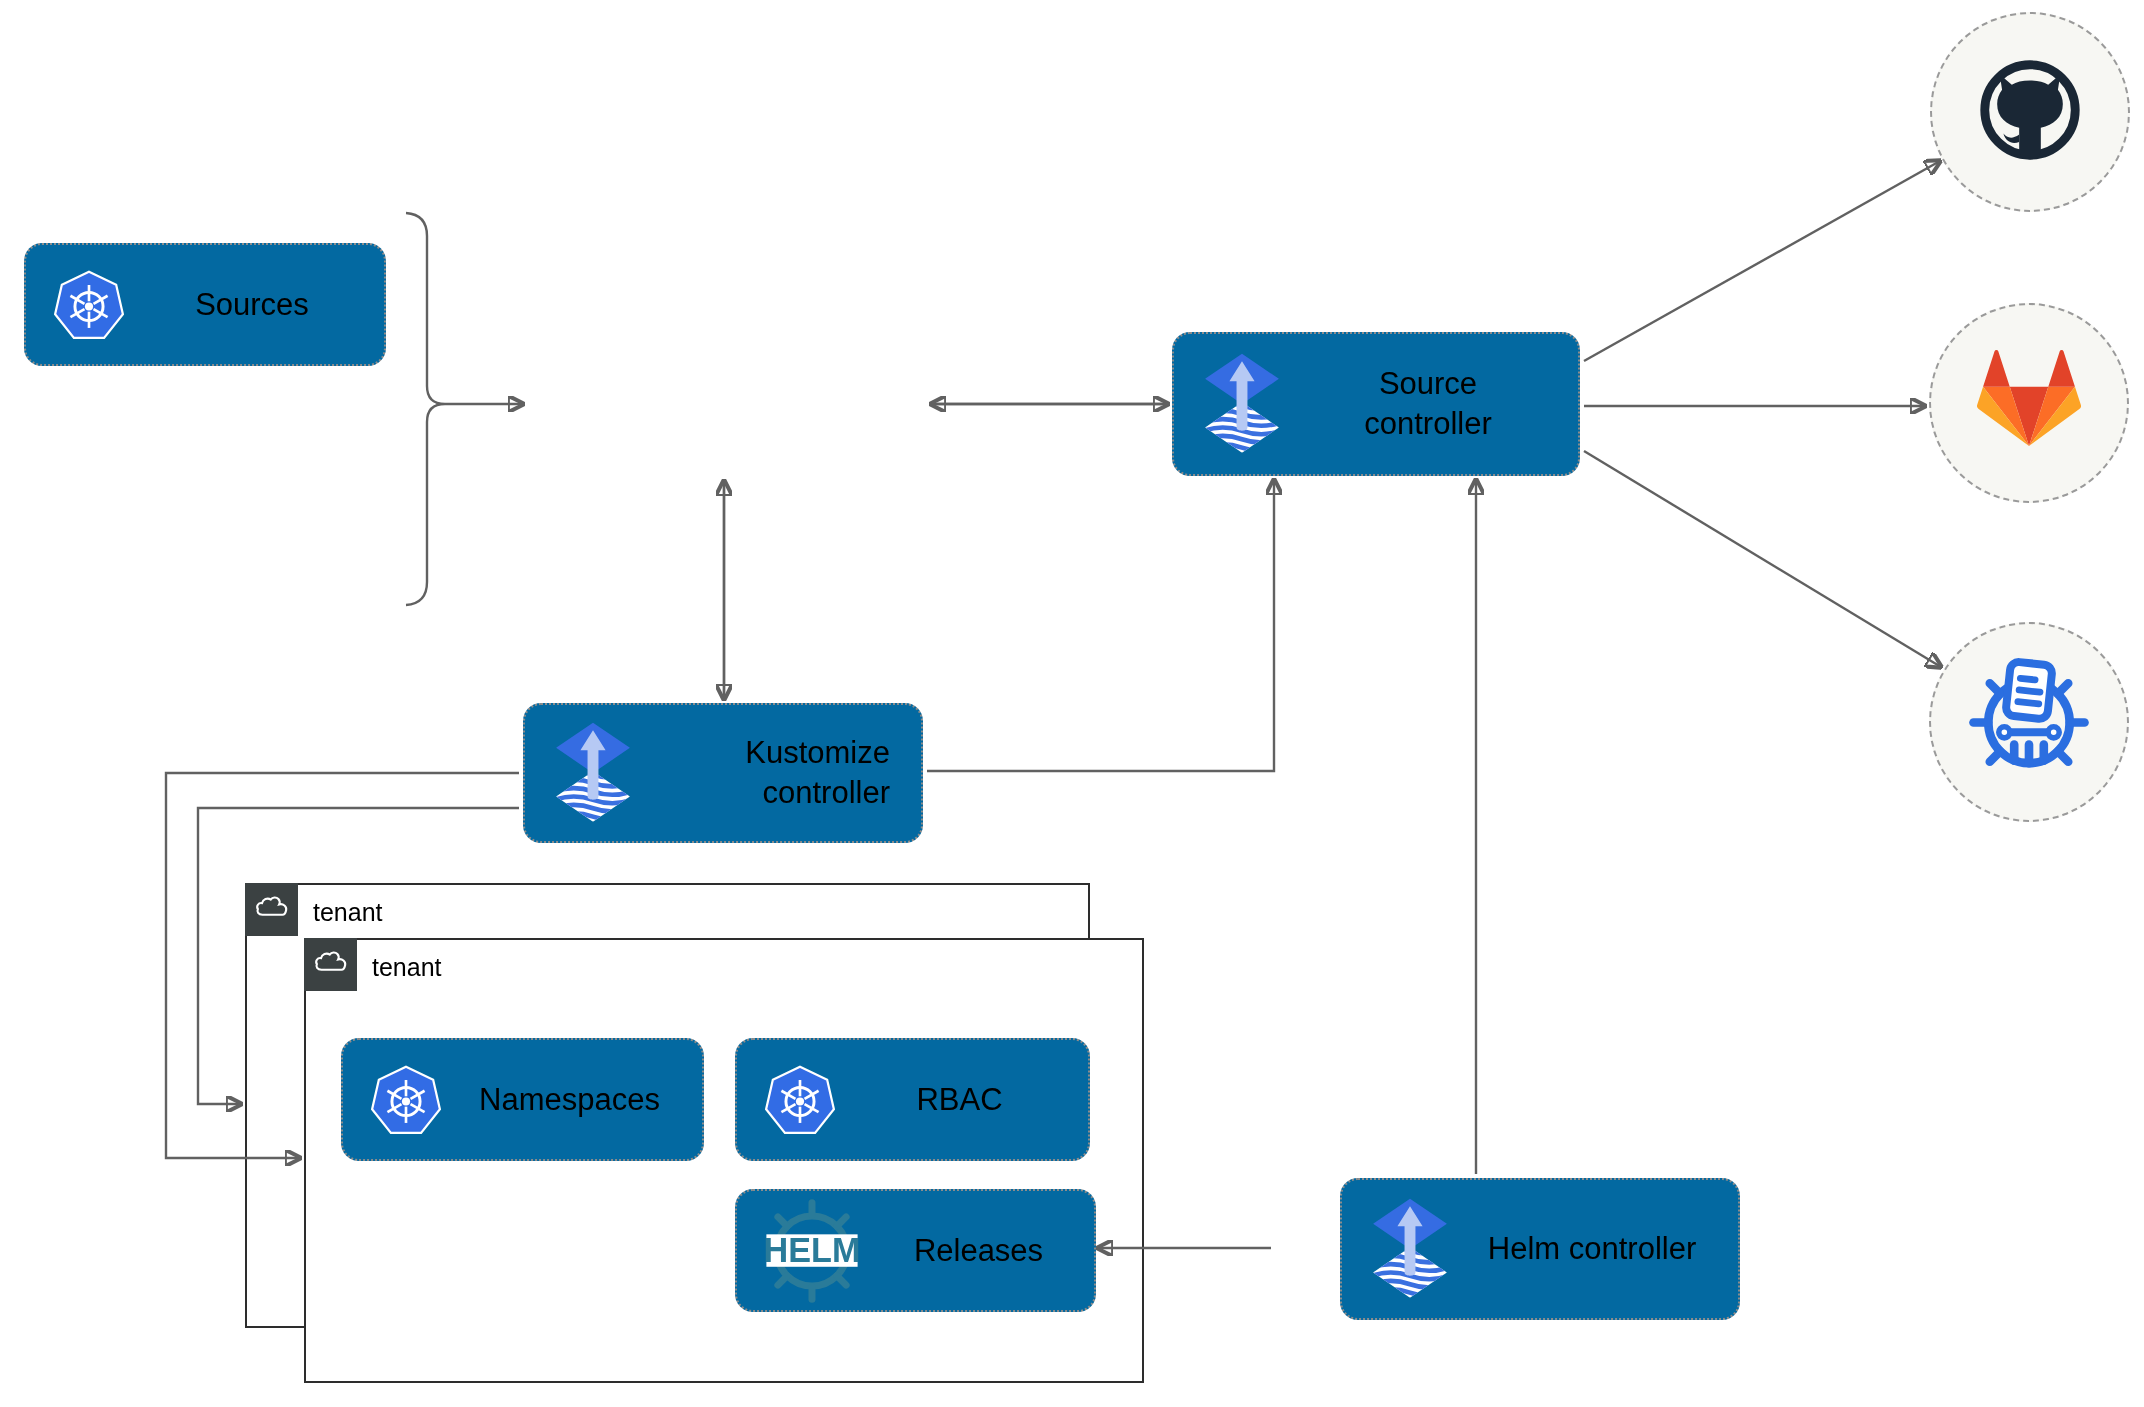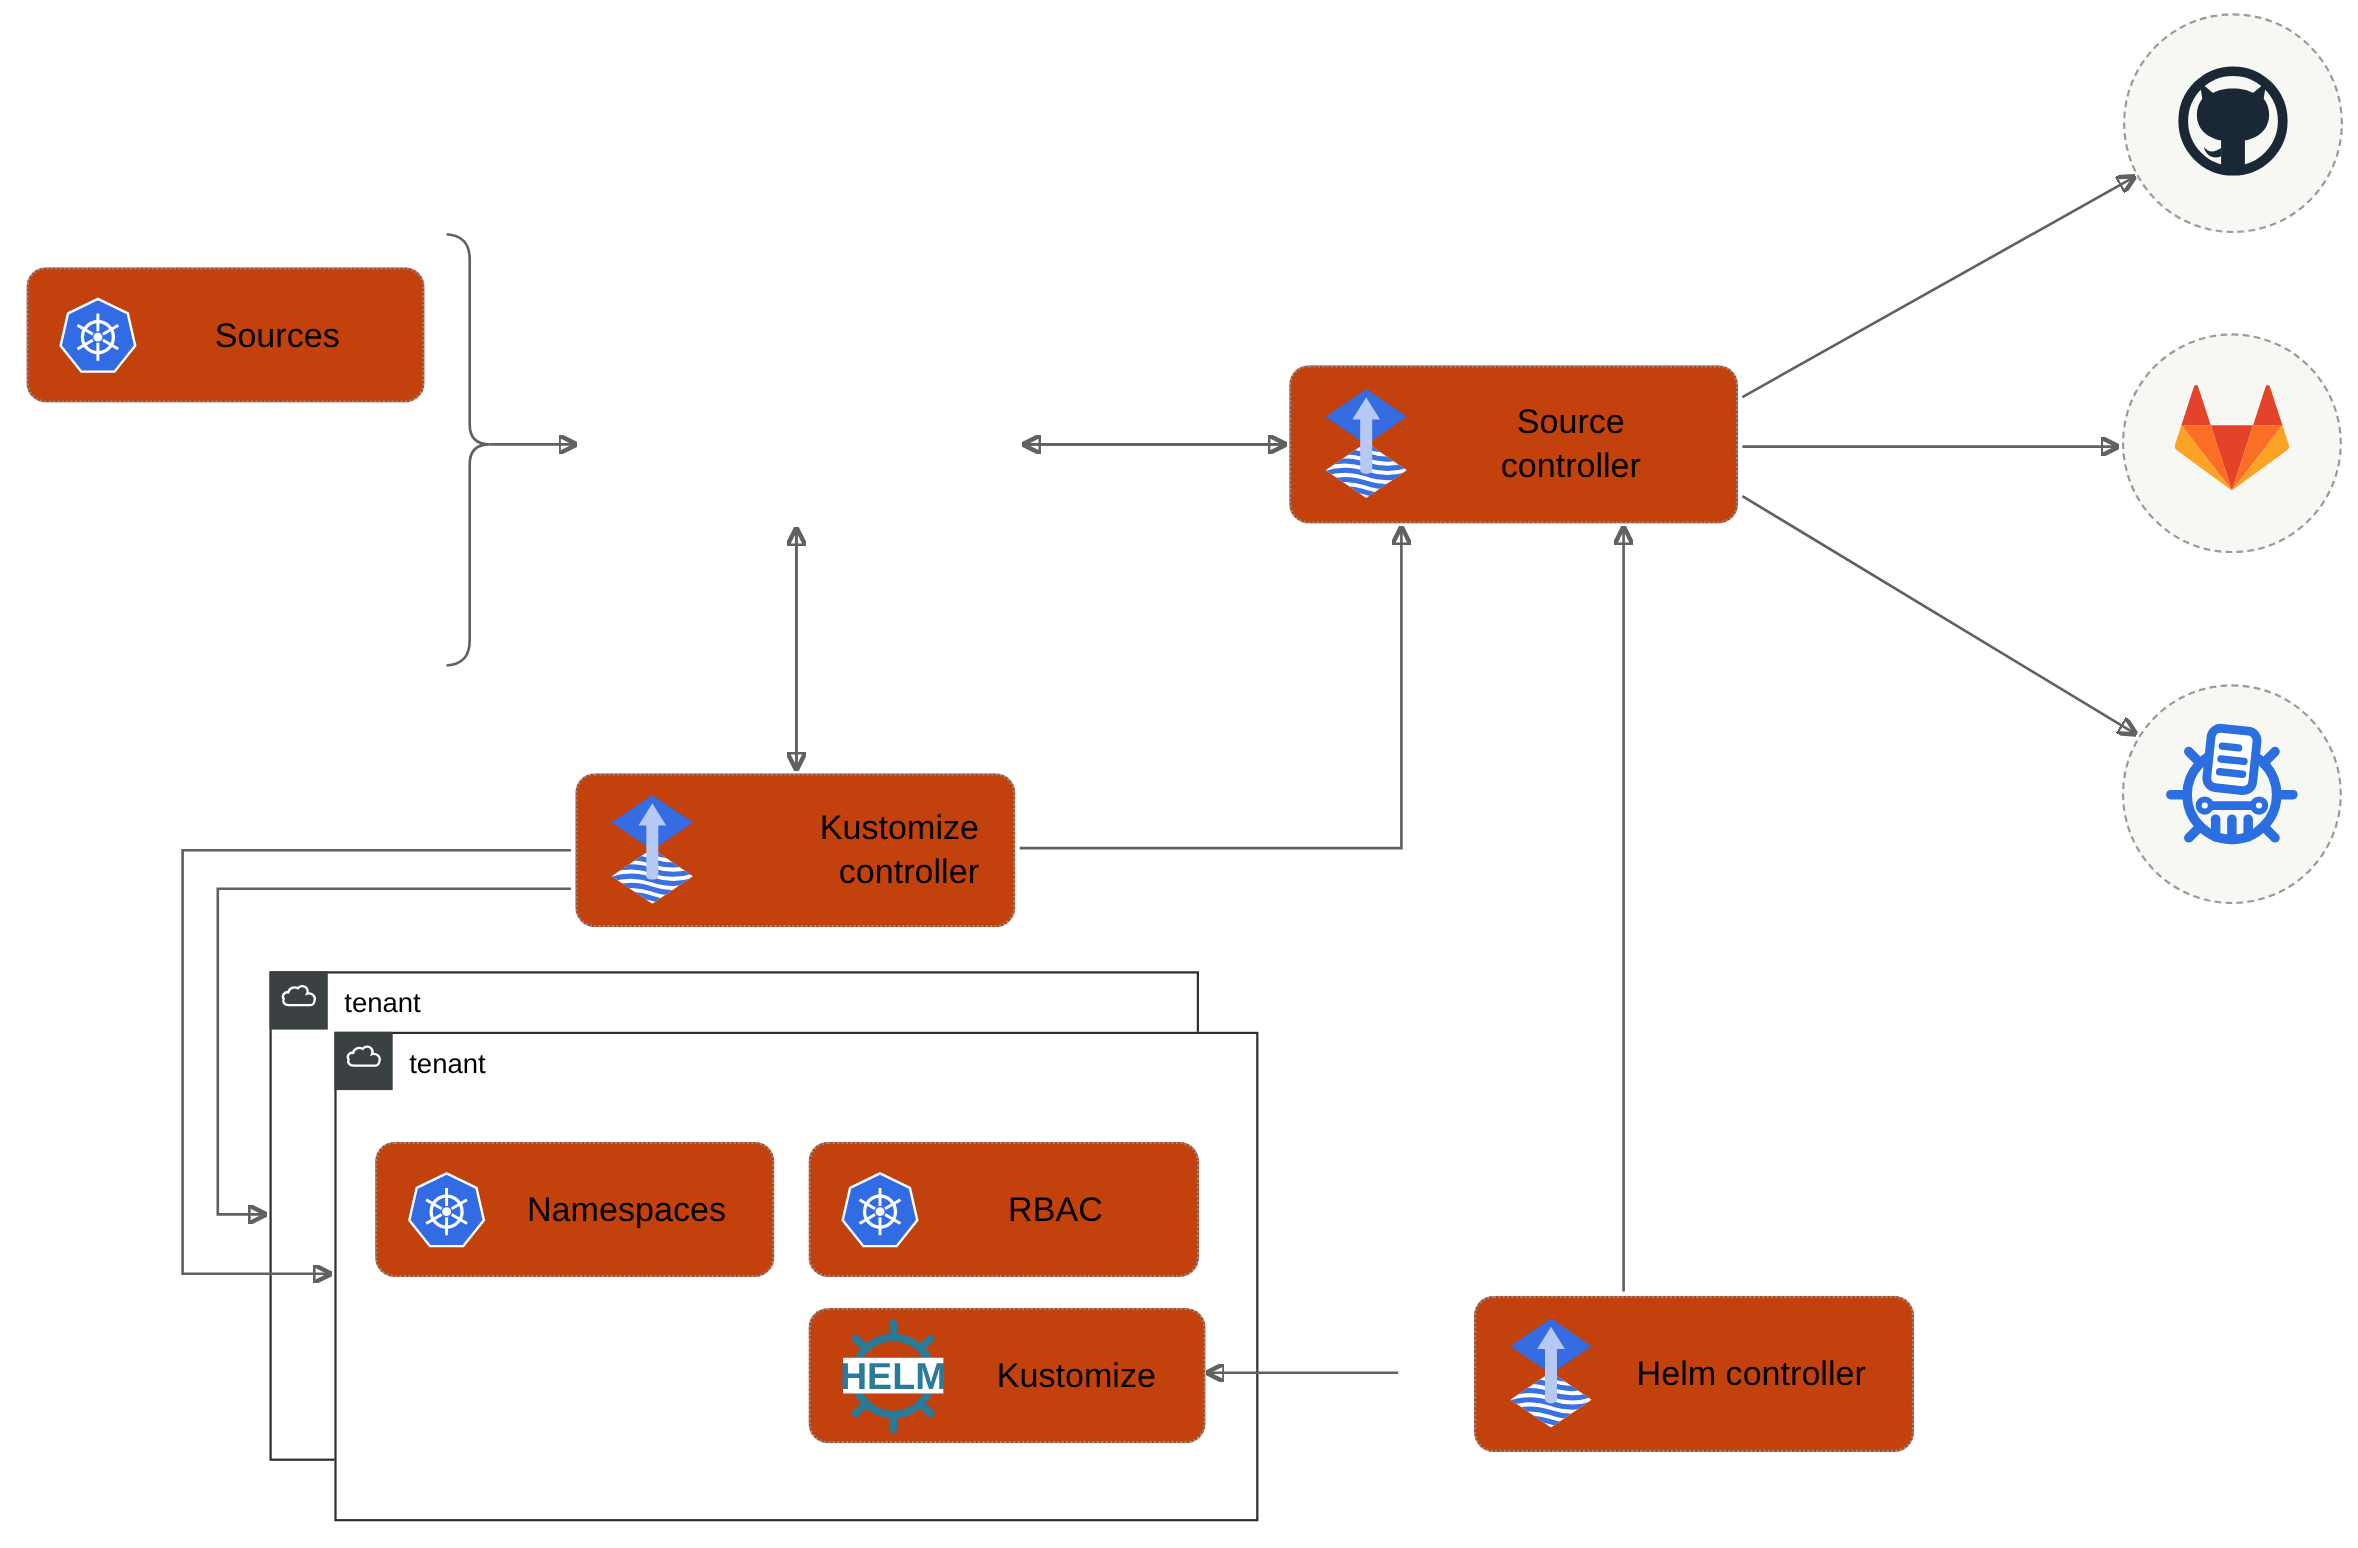--- a/index.html
+++ b/index.html
@@ -1,21 +1,21 @@
 <!DOCTYPE html>
 <html><head>
 <meta charset="utf-8">
 <style>
   html,body { margin:0; padding:0; background:#ffffff; }
   .canvas {
     position:relative; width:2144px; height:1407px; background:#ffffff;
     font-family:"Liberation Sans","DejaVu Sans",sans-serif; overflow:hidden;
   }
   .node {
-    position:absolute; background:#c2410c; border:2.5px dotted #8c8c8c;
+    position:absolute; background:#0369a1; border:2.5px dotted #8c8c8c;
     border-radius:18px; display:flex; align-items:center; box-sizing:border-box;
     z-index:3;
   }
   .node .icon { flex:0 0 auto; margin-left:26px; display:flex; align-items:center; }
   .node .label {
     flex:1 1 auto; text-align:center; font-size:31px; color:#000000;
     line-height:1.28; padding:0 16px 0 10px;
   }
   .tenant {
     position:absolute; background:#ffffff; border:2px solid #2d2d2d;
@@ -231,21 +231,21 @@
       <span class="label">RBAC</span>
     </div>
 
 
     <div class="node" style="left:429px; top:249px; width:361px; height:123px;">
       <span class="icon" style="margin-left:18px;">
         <svg width="114" height="114" viewBox="0 0 130 130">
             <use href="#sym-helm"></use>
           </svg>
       </span>
-      <span class="label">Kustomize</span>
+      <span class="label">Releases</span>
     </div>
   </div>
 
   <div class="ext-circle" style="left:1930px; top:12px;">
     <span>
       <svg width="118" height="118" viewBox="0 0 120 120">
           <use href="#sym-github"></use>
         </svg>
     </span>
   </div>

